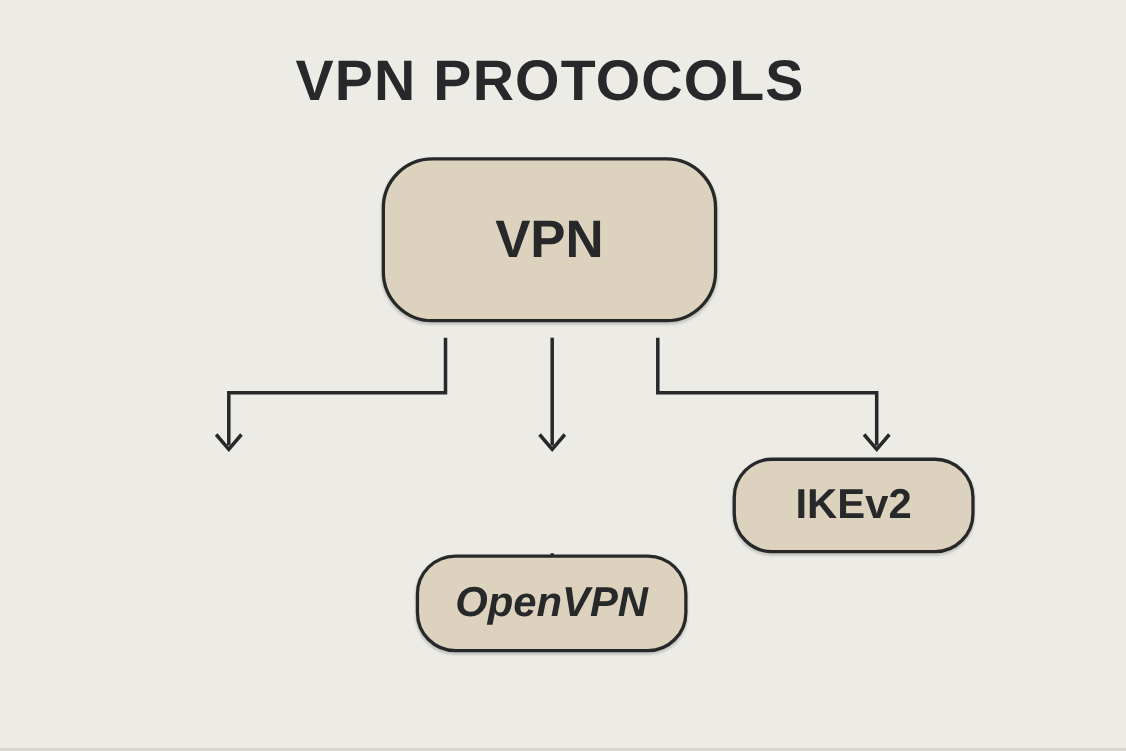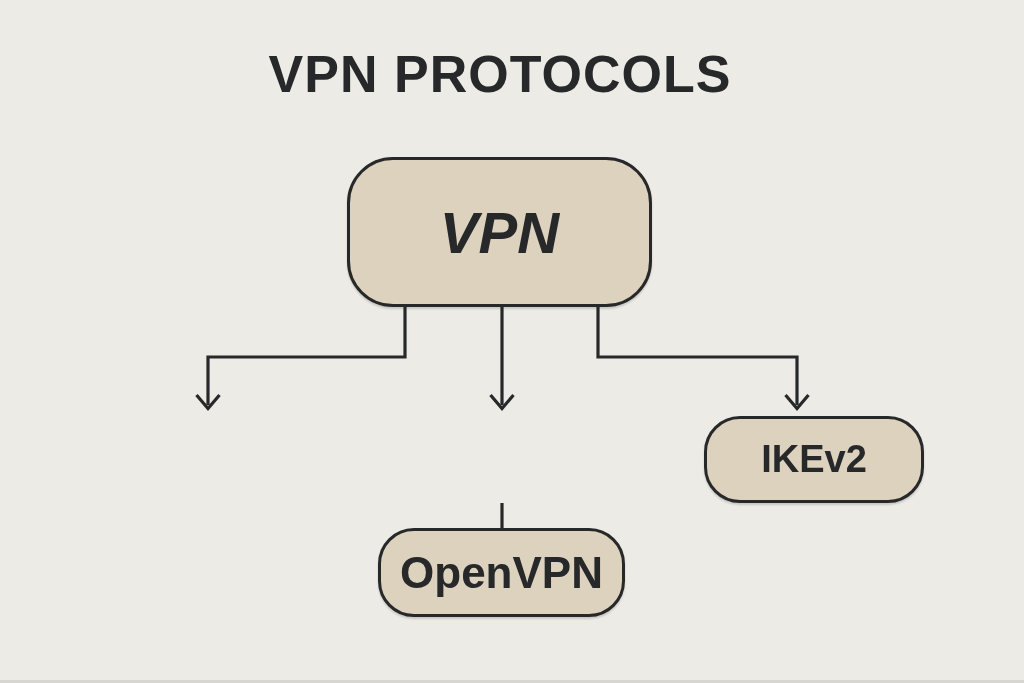--- a/index.html
+++ b/index.html
@@ -38,40 +38,40 @@
     display:flex;
     align-items:center;
     justify-content:center;
     background:var(--node-fill);
     border:3px solid var(--stroke);
     color:var(--text);
     font-weight:700;
     box-shadow:0 2px 2px rgba(40,40,40,0.18);
   }
   .node-root{
-    left:347px; top:157px;
+    left:347px; top:143px;
     width:305px; height:150px;
     border-radius:46px;
-    font-size:58px;
-    font-style:italic;
+    font-size:48px;
   }
   .node-child{
     top:416px;
     height:87px;
     border-radius:36px;
     font-size:38px;
   }
   .node-pptp{ left:97px;  width:220px; }
   .node-l2tp{ left:380px; width:245px; }
-  .node-ikev2{ left:704px; width:220px; }
+  .node-ikev2{ left:666px; width:220px; }
   .node-openvpn{
-    left:378px; top:528px;
+    left:378px; top:504px;
     width:247px; height:89px;
     border-radius:36px;
-    font-size:44px;
+    font-size:38px;
+    font-style:italic;
   }
   svg.edges{
     position:absolute;
     left:0; top:0;
     width:1024px; height:683px;
     pointer-events:none;
   }
   svg.edges path{
     stroke:var(--stroke);
     stroke-width:3.2;

